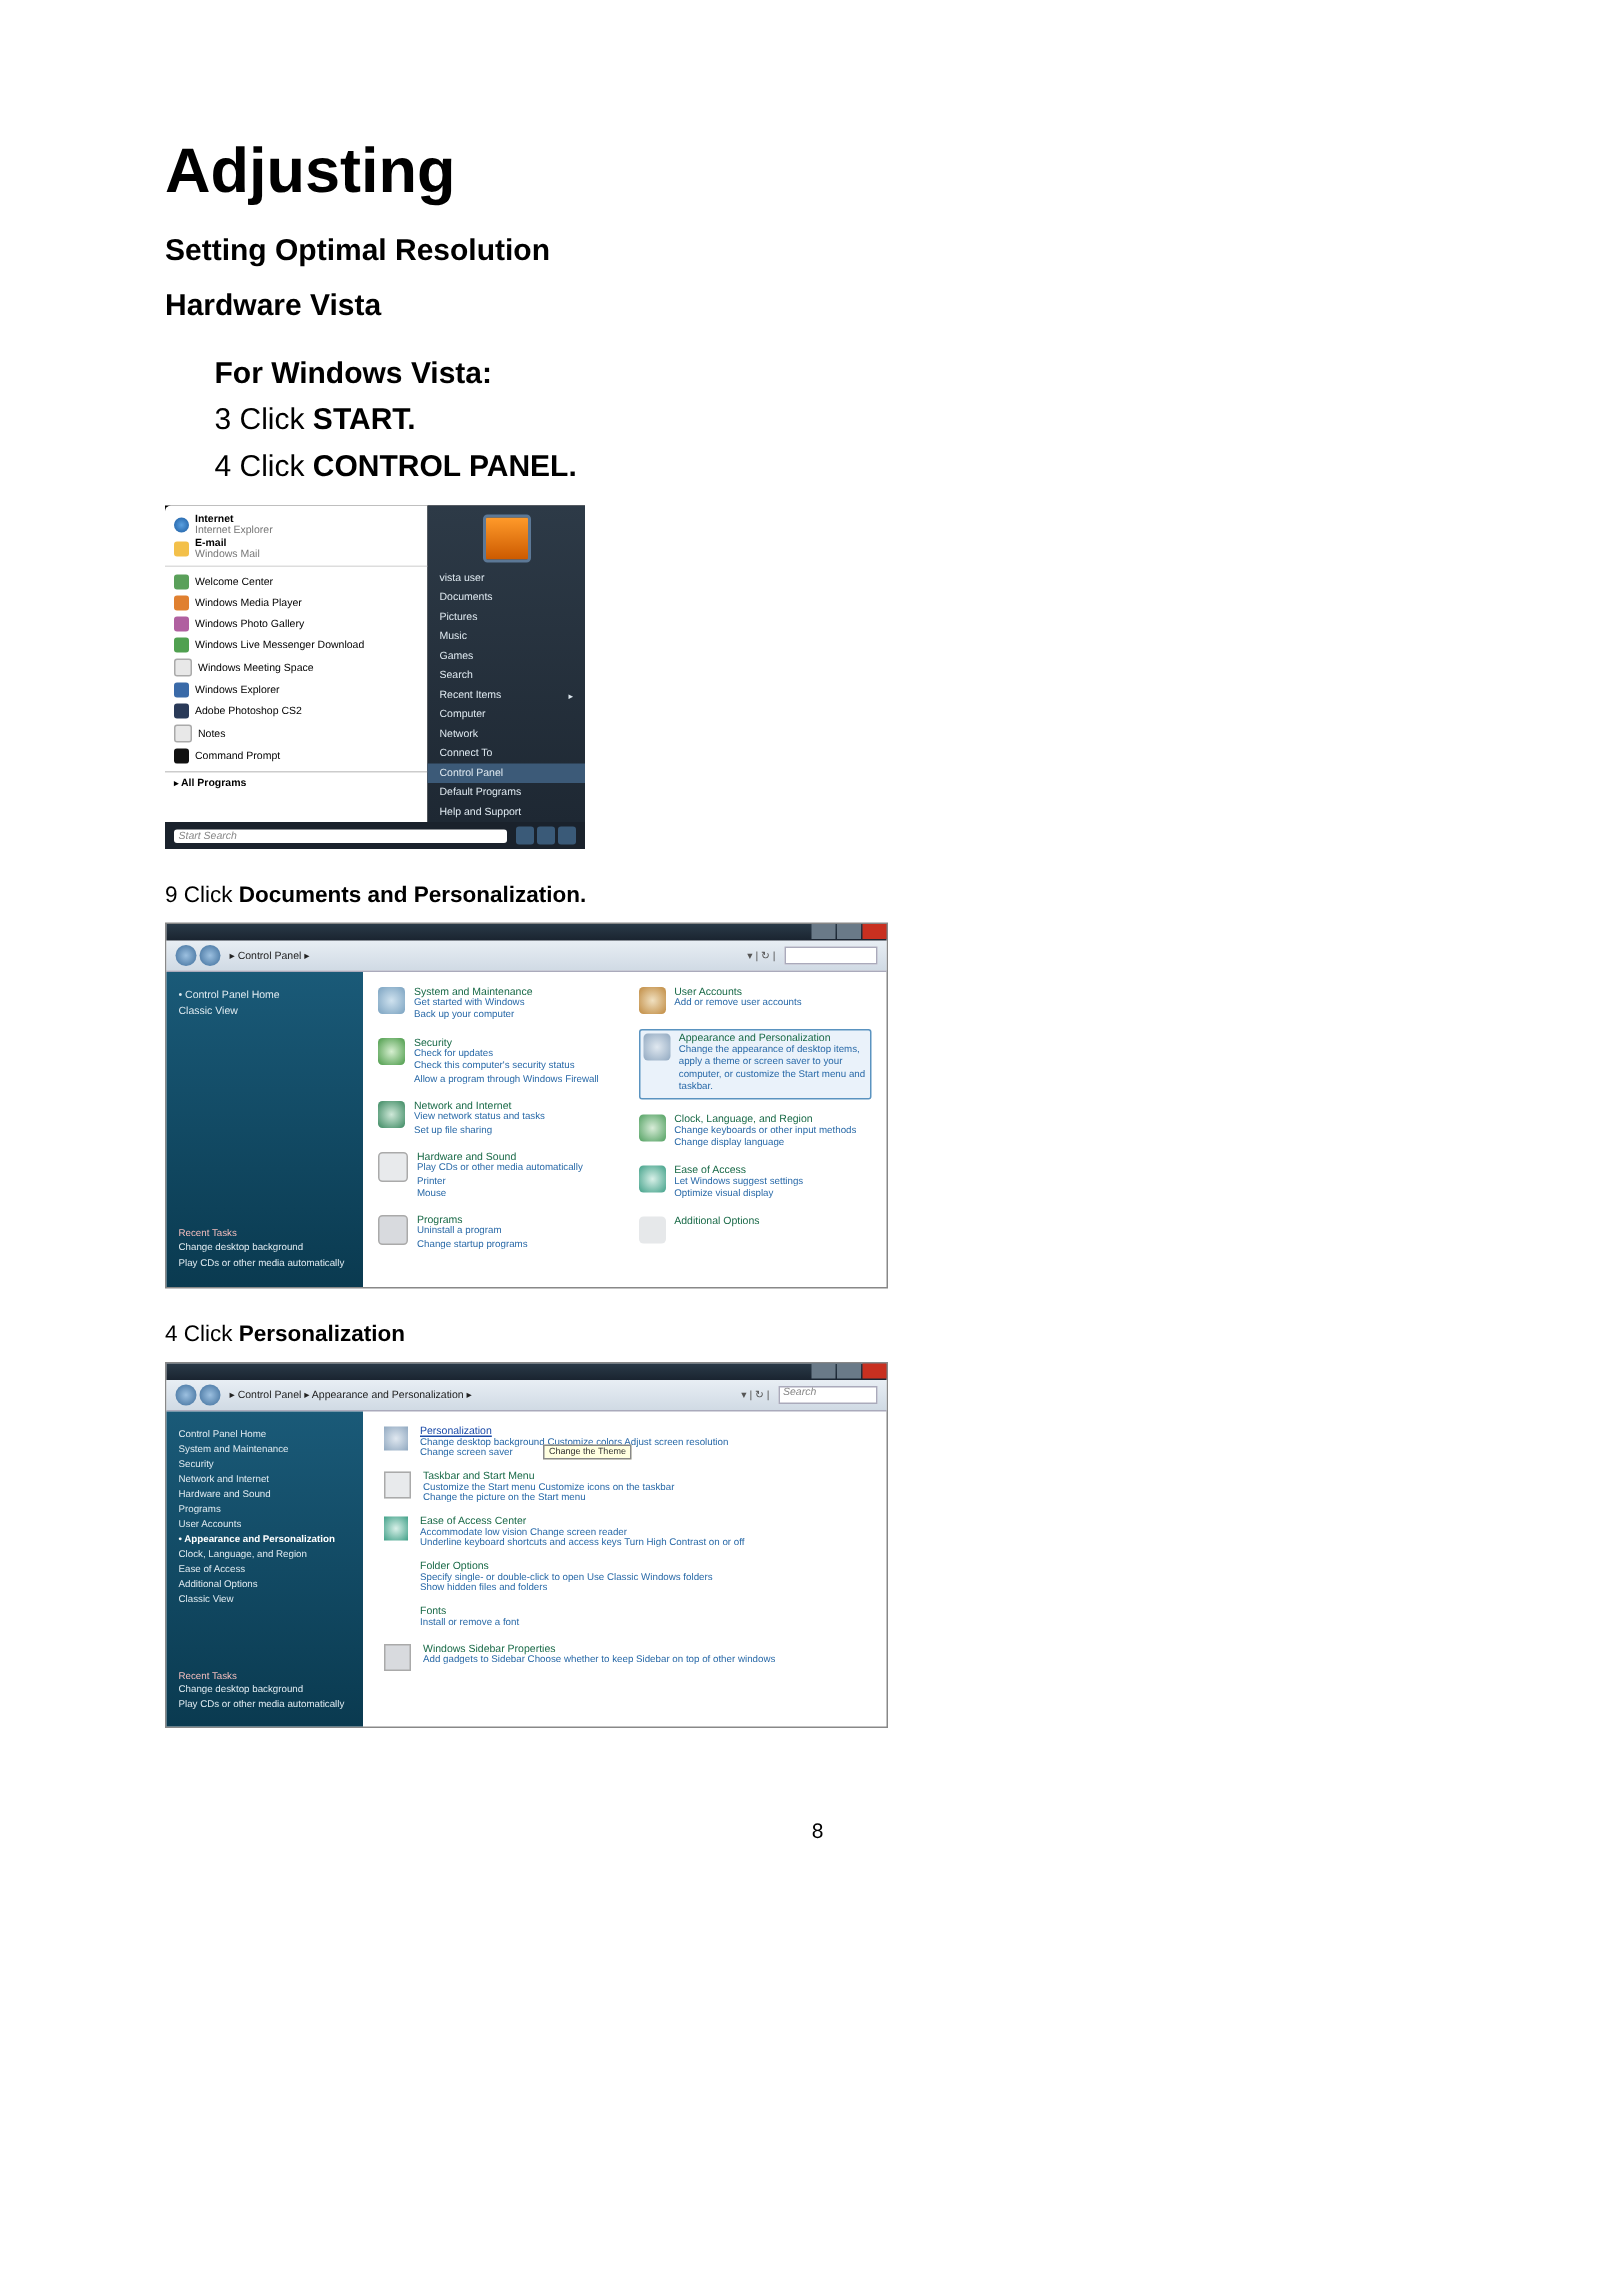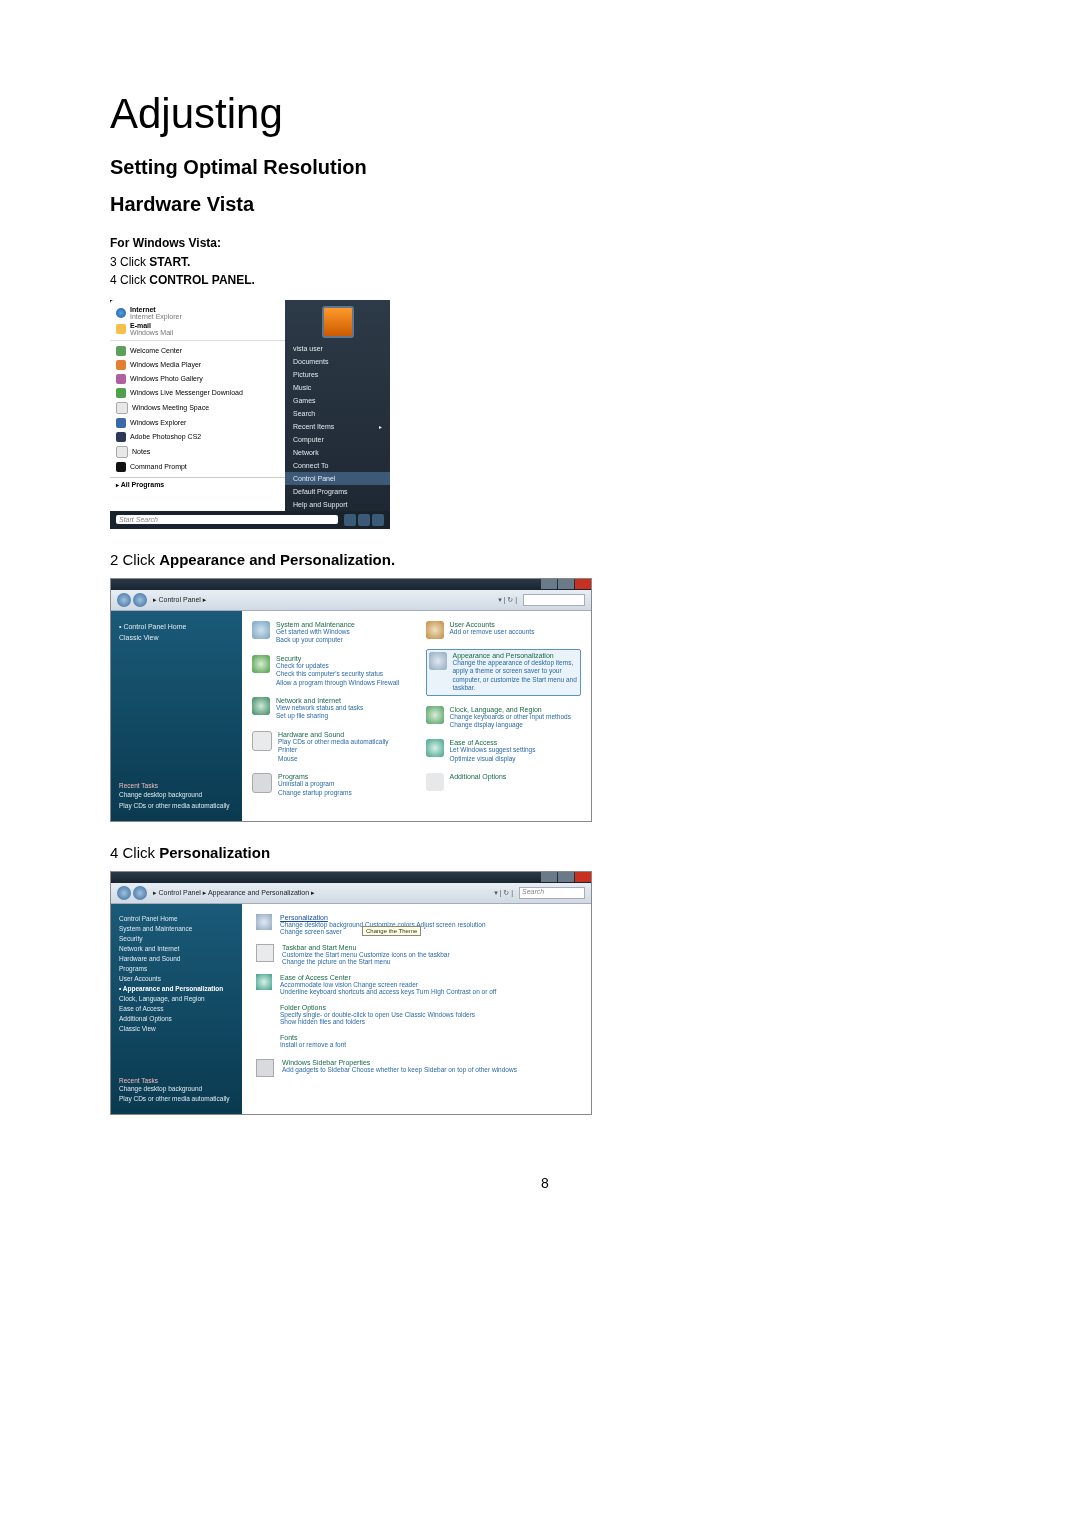--- a/index.html
+++ b/index.html
@@ -6,37 +6,38 @@
     font-family: Arial, Helvetica, sans-serif;
     background: #fff;
     margin: 0;
     padding: 90px 100px 60px 110px;
     color: #000;
     width: 1080px;
     box-sizing: border-box;
   }
   h1 {
     font-size: 42px;
-    font-weight: normal;
+    font-weight: bold;
     margin: 0 0 18px 0;
   }
   h2 {
     font-size: 20px;
     font-weight: bold;
     margin: 0 0 14px 0;
   }
   h3 {
     font-size: 20px;
     font-weight: bold;
     margin: 0 0 18px 0;
   }
   .intro {
-    font-size: 12px;
+    font-size: 20px;
     line-height: 1.55;
     margin-bottom: 10px;
+    margin-left: 33px;
   }
   .intro b { font-weight: bold; }
   .step {
     font-size: 15px;
     margin: 22px 0 10px 0;
   }
   .step b { font-weight: bold; }
 
   
   .fig {
@@ -358,21 +359,21 @@
       <div class="sm-power">
           <span></span>
           <span></span>
           <span></span>
         </div>
     </div>
   </div>
 </div>
 
 <div class="step">
-  <span>2 Click </span><b>Appearance and Personalization.</b>
+  <span>9 Click </span><b>Documents and Personalization.</b>
 </div>
 
 
 <div class="fig">
   <div class="cp-window">
     <div class="cp-titlebar">
       <div class="wbtn">
           <span></span>
           <span></span>
           <span class="close"></span>

